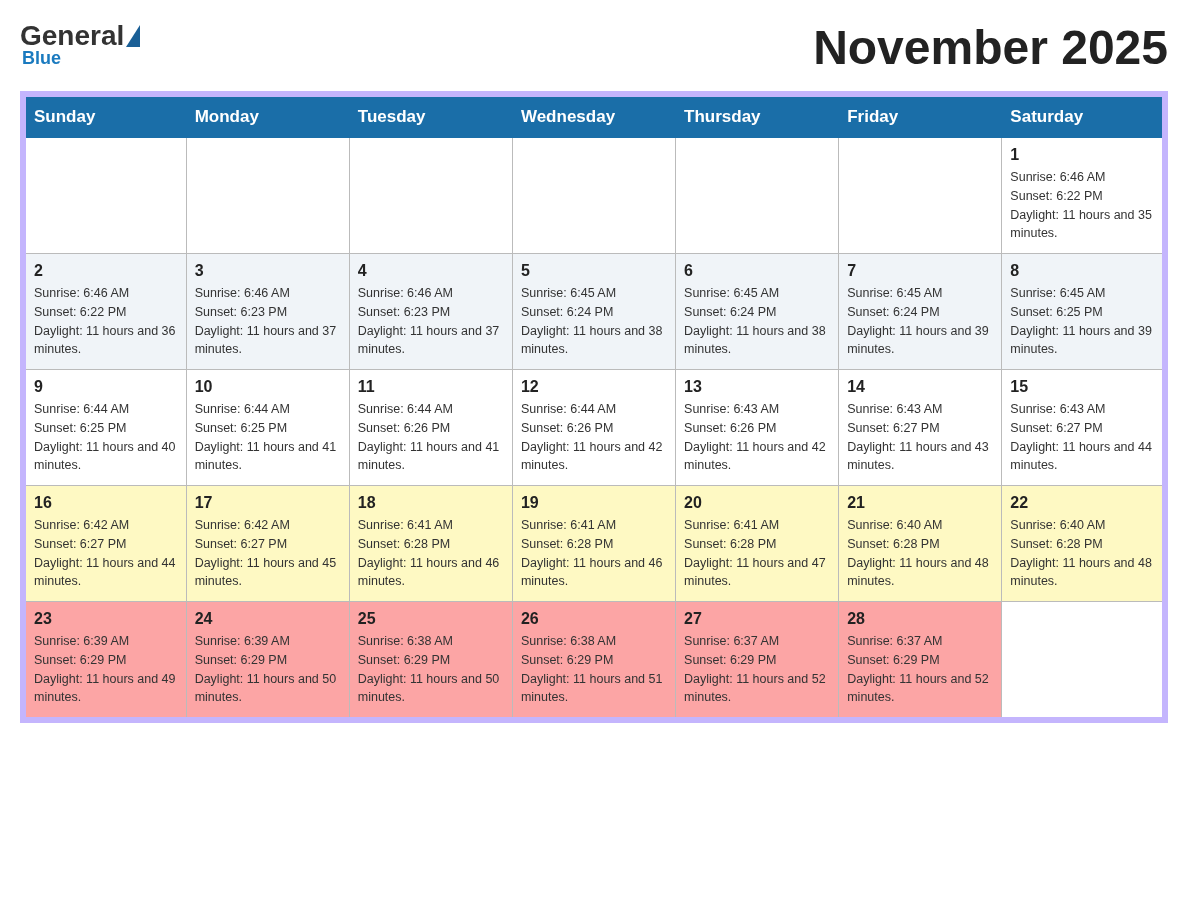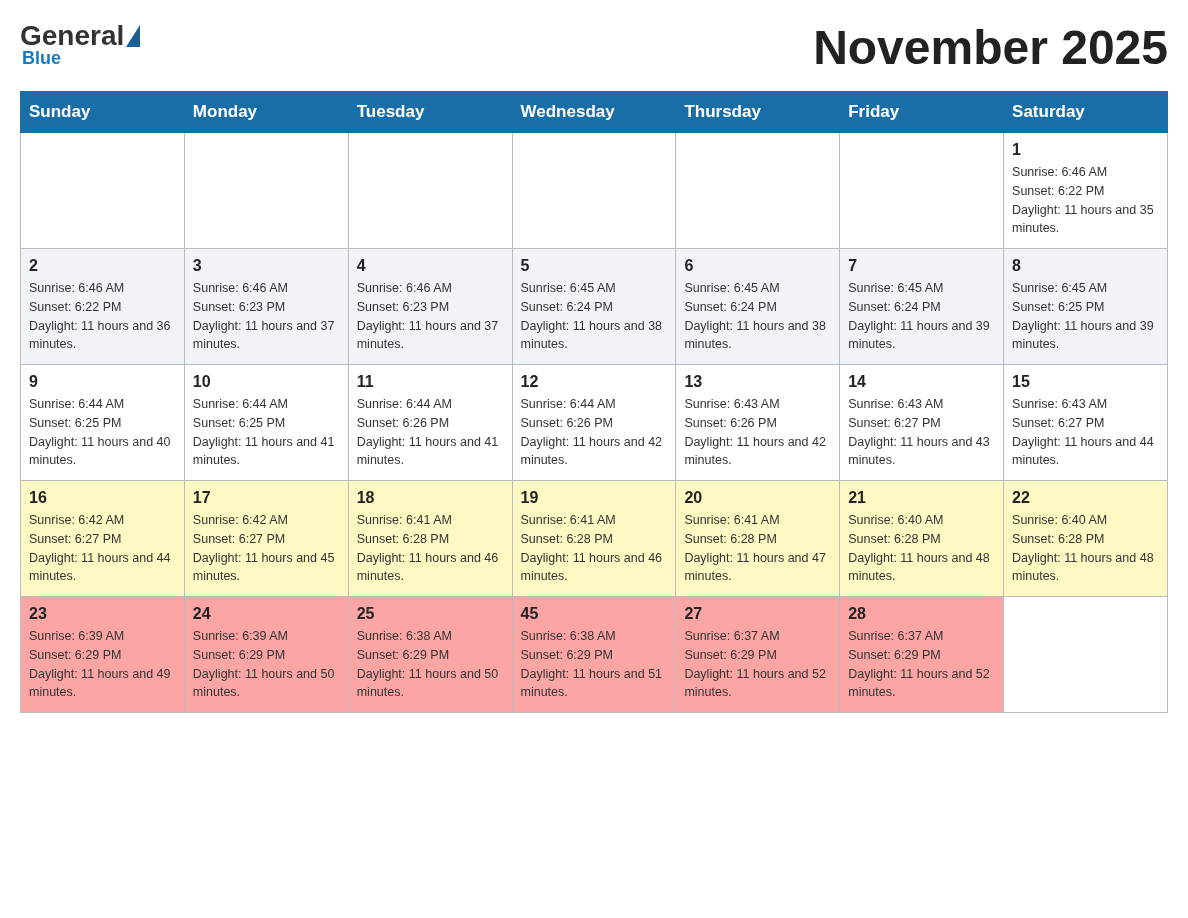--- a/index.html
+++ b/index.html
@@ -55,21 +55,21 @@
       color: #222;
     }
     .location {
       font-size: 20px;
       color: #444;
       margin-top: 4px;
     }
     .calendar {
       width: 100%;
       border-collapse: collapse;
-      border: 1px solid #c4b5fd;
+      border: 6px solid #c4b5fd;
       padding-left: 40px;
     }
     .calendar th {
       background-color: #1a6ea8;
       color: #fff;
       padding: 10px 8px;
       text-align: left;
       font-size: 17px;
       font-weight: bold;
       border: 1px solid #1a6ea8;
@@ -297,21 +297,21 @@
 Sunset: 6:29 PM
 Daylight: 11 hours and 50 minutes.</div>
         </td>
         <td>
           <span class="day-num">25</span>
           <div class="day-info" style="white-space: pre-line;">Sunrise: 6:38 AM
 Sunset: 6:29 PM
 Daylight: 11 hours and 50 minutes.</div>
         </td>
         <td>
-          <span class="day-num">45</span>
+          <span class="day-num">26</span>
           <div class="day-info" style="white-space: pre-line;">Sunrise: 6:38 AM
 Sunset: 6:29 PM
 Daylight: 11 hours and 51 minutes.</div>
         </td>
         <td>
           <span class="day-num">27</span>
           <div class="day-info" style="white-space: pre-line;">Sunrise: 6:37 AM
 Sunset: 6:29 PM
 Daylight: 11 hours and 52 minutes.</div>
         </td>

